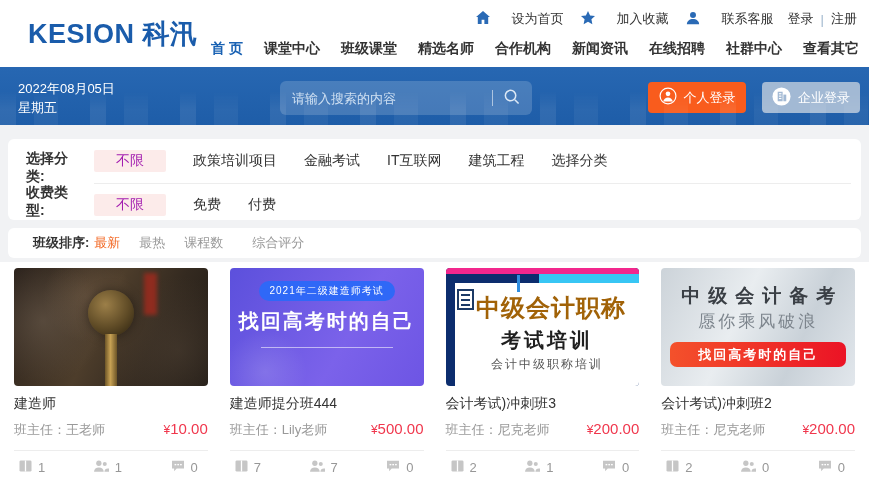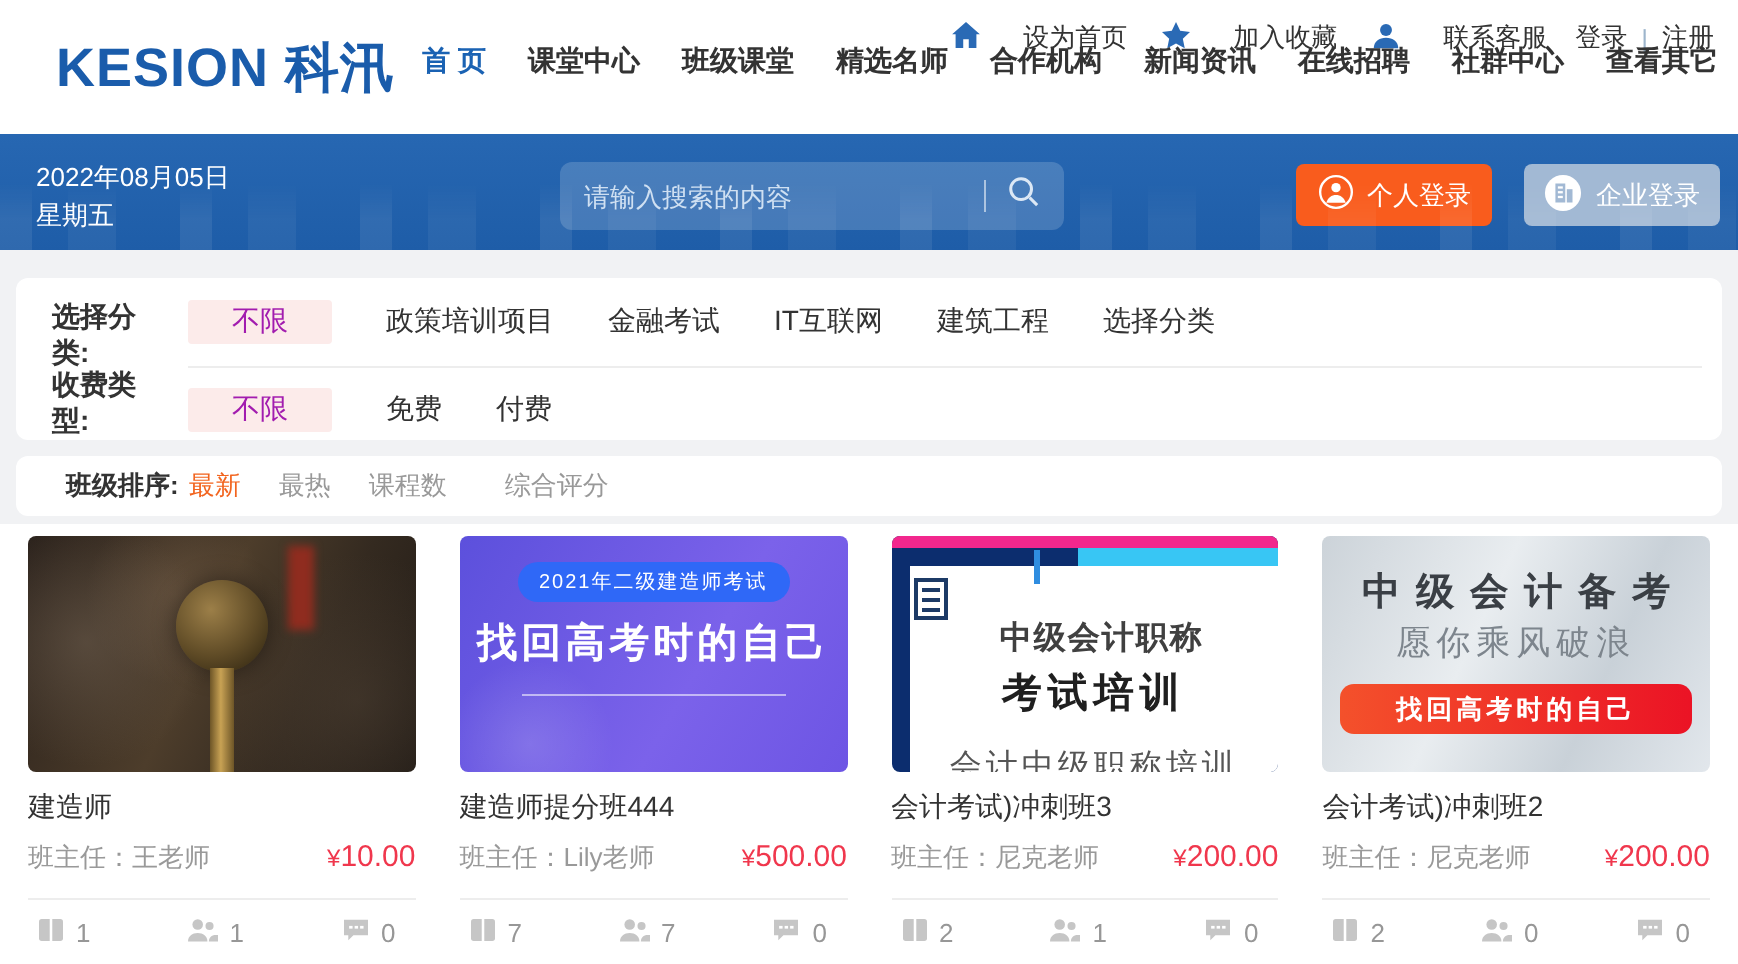--- a/index.html
+++ b/index.html
@@ -9,21 +9,21 @@
   
   .header { position:relative; height:67px; background:#fff; }
   .logo { position:absolute; left:28px; top:16px; font-size:27px; font-weight:bold;
     color:#1a5cab; letter-spacing:.5px; }
   .toplinks { position:absolute; top:10px; right:12px; display:flex; align-items:center;
     font-size:13px; color:#333; }
   .toplink { display:flex; align-items:center; gap:22px; margin-left:17px; cursor:pointer; }
   .auth { display:flex; align-items:center; gap:7px; margin-left:14px; }
   .auth .sep { color:#9db5cc; }
   .auth span { cursor:pointer; }
-  .nav { position:absolute; right:10px; bottom:27px; display:flex; gap:21px;
+  .nav { position:absolute; right:10px; bottom:9px; display:flex; gap:21px;
     font-size:14px; font-weight:bold; color:#333; }
   .nav span { cursor:pointer; white-space:nowrap; }
   .nav .active { color:#1a62b3; }
 
   
   .banner { position:relative; height:58px;
     background:linear-gradient(180deg,#2767b2,#1e5da8); }
   .banner::after { content:""; position:absolute; left:0; right:0; bottom:0; height:34px;
     background:
       repeating-linear-gradient(90deg, rgba(255,255,255,.08) 0 16px, transparent 16px 34px,
@@ -102,23 +102,23 @@
     font-size:10px; padding:3px 11px; letter-spacing:1px; }
   .purple-heading { font-size:20px; font-weight:bold; margin-top:7px; letter-spacing:2px; }
   .purple-line { width:132px; margin:12px auto 0; border-top:1px solid rgba(255,255,255,.55); }
 
   
   .thumb-acct { background:#0c2d6e; }
   .acct-pink { position:absolute; top:0; left:0; right:0; height:6px; background:#f2278d; }
   .acct-cyan { position:absolute; top:6px; right:0; width:52%; height:9px; background:#38c6f4; }
   .acct-panel { position:absolute; left:9px; top:15px; right:0; bottom:0; background:#fff;
     text-align:center; padding-top:9px; }
-  .acct-h1 { font-size:16px; font-weight:bold; color:#404040; letter-spacing:1px; margin-left:8px;margin-top:17px; }
+  .acct-h1 { font-size:24px; font-weight:bold; color:#a16207; letter-spacing:1px; margin-left:8px; }
   .acct-h2 { font-size:20px; font-weight:bold; color:#1f1f1f; margin-top:3px; letter-spacing:3px; }
-  .acct-sub { font-size:16px; color:#555; letter-spacing:2px; margin-top:13px;text-decoration:underline; }
+  .acct-sub { font-size:12px; color:#555; letter-spacing:2px; margin-top:2px; }
   .acct-doc { position:absolute; left:11px; top:21px; width:17px; height:21px;
     border:2px solid #1c3a66; background:#fff; z-index:2; }
   .acct-doc i { display:block; margin:3px 2px 0;
     border-top:2px solid #1c3a66; }
   .acct-tick { position:absolute; left:71px; top:7px; width:3px; height:17px;
     background:#2f8de0; z-index:2; }
 
   
   .thumb-silver { text-align:center;
     background:linear-gradient(115deg,#ccd3d9 0%,#e9edf0 40%,#c9d1d8 70%,#e2e7ec 100%); }

